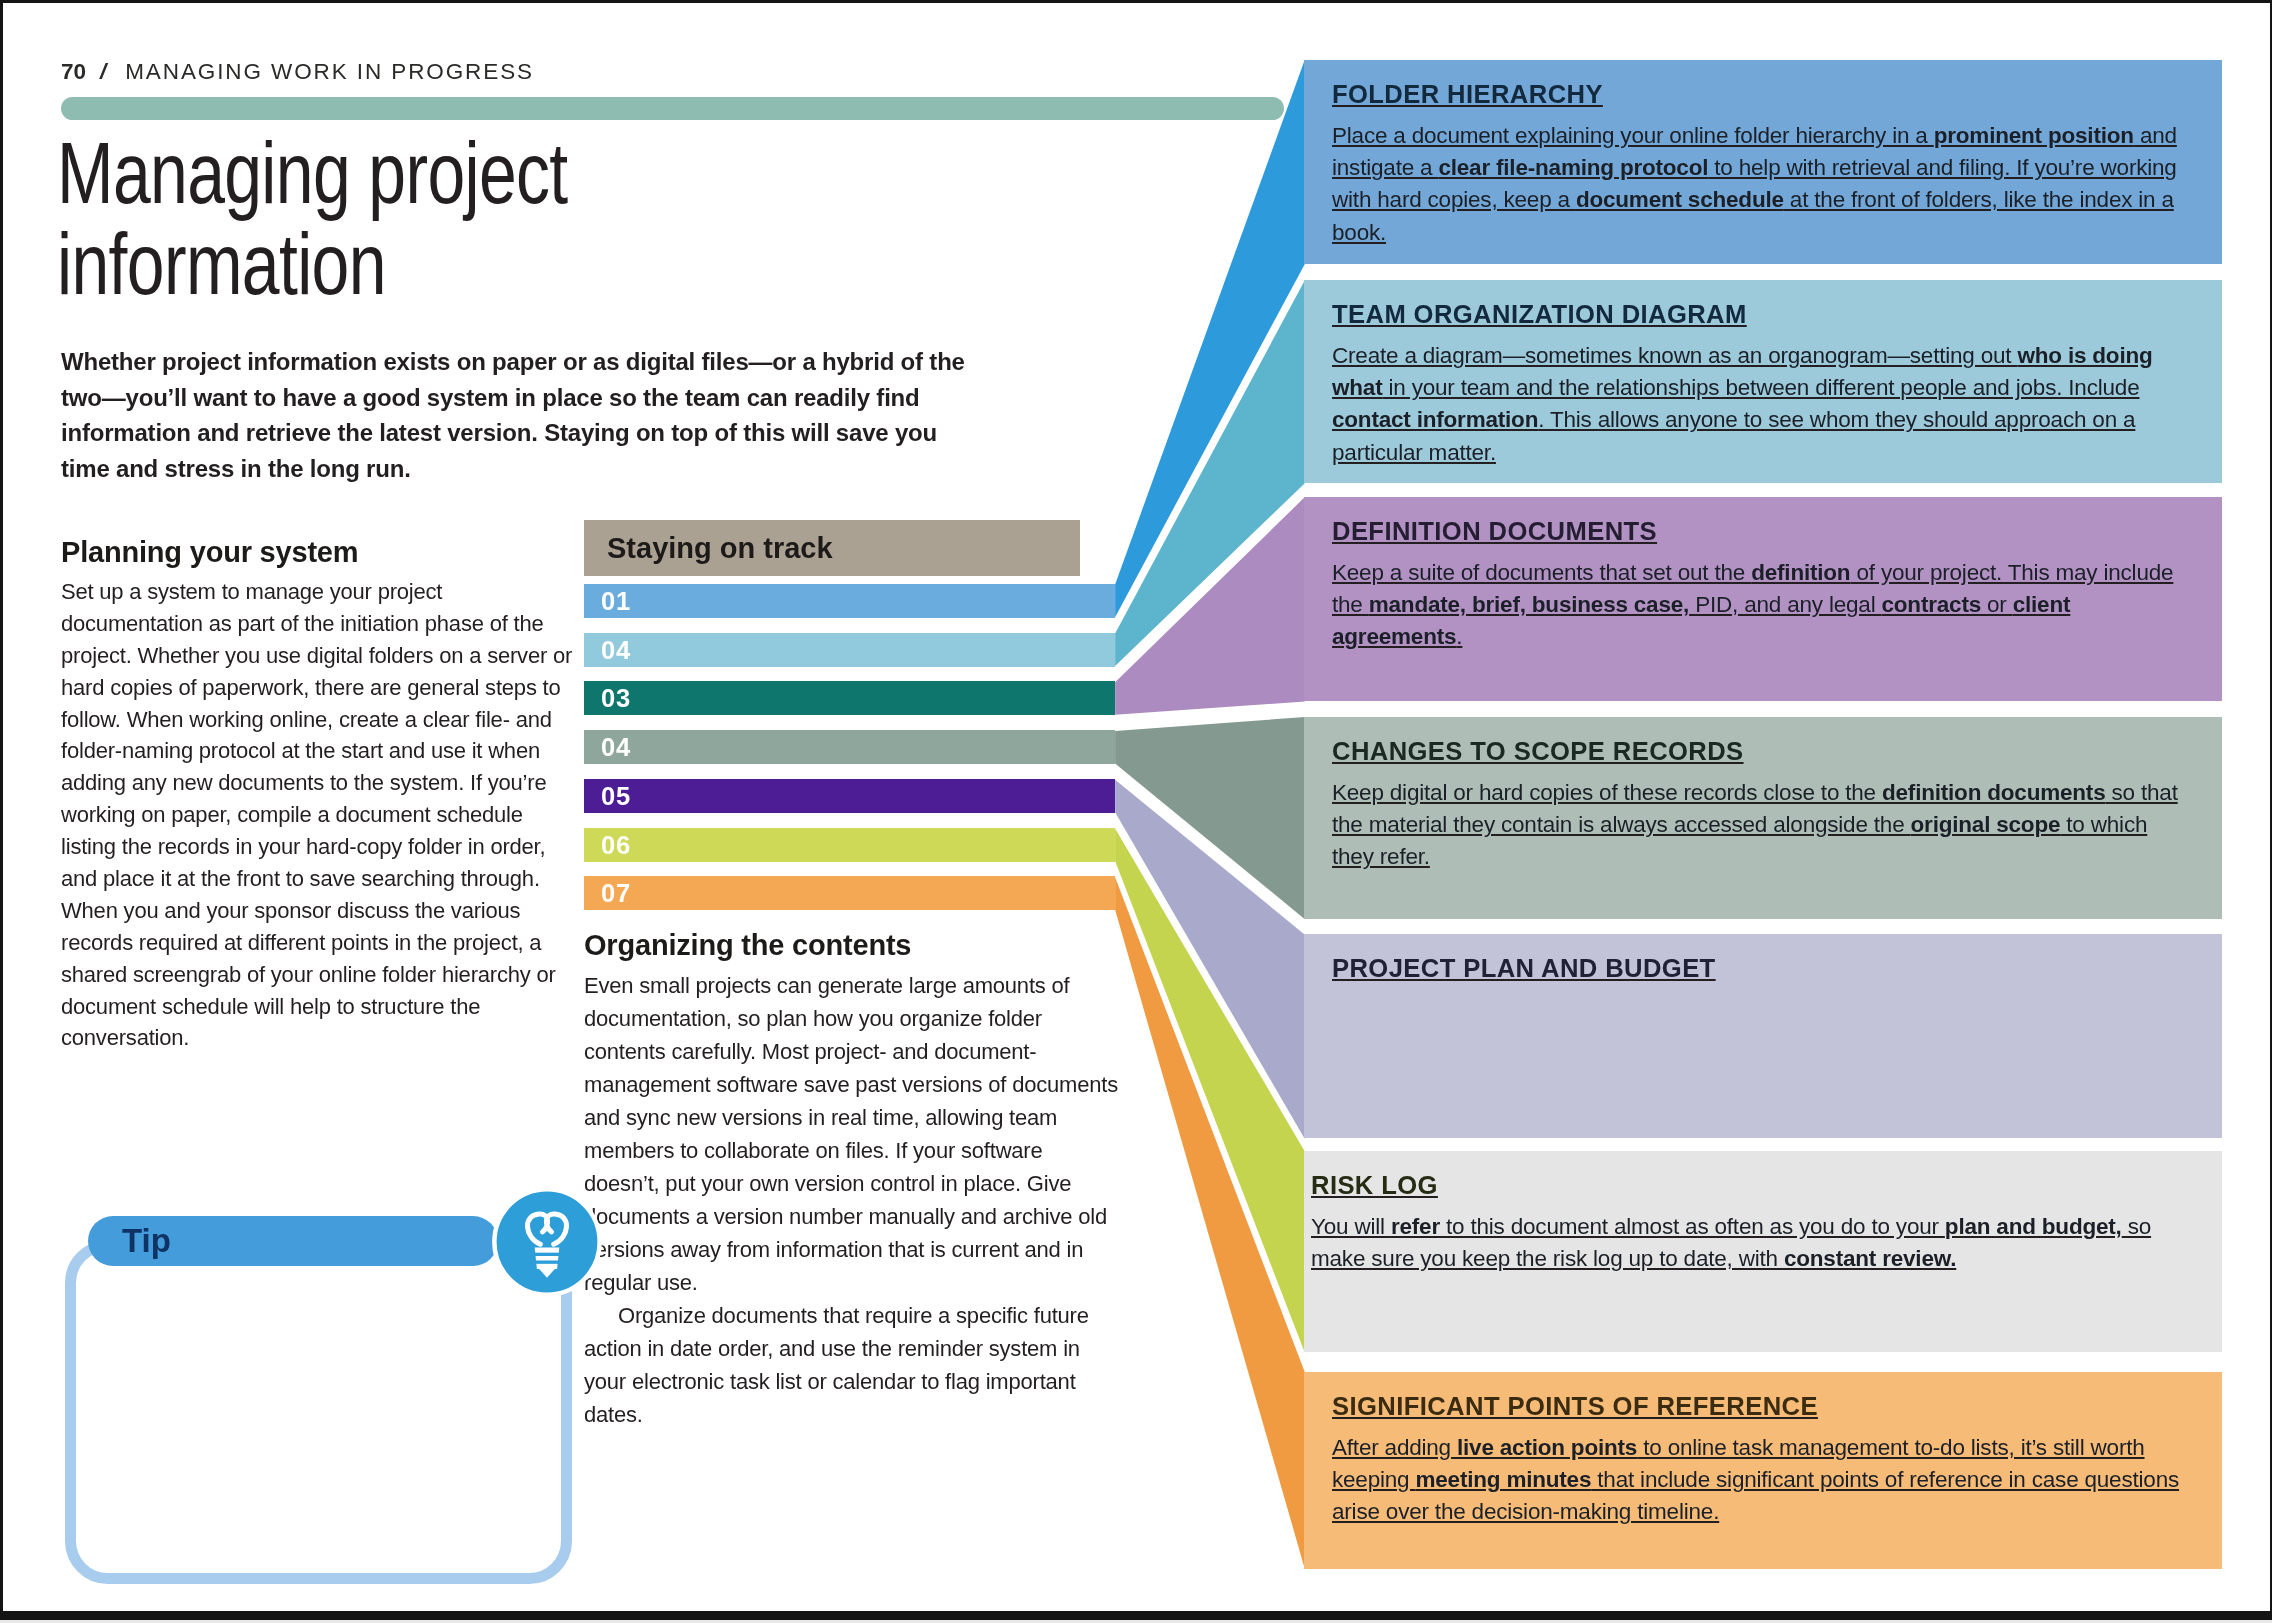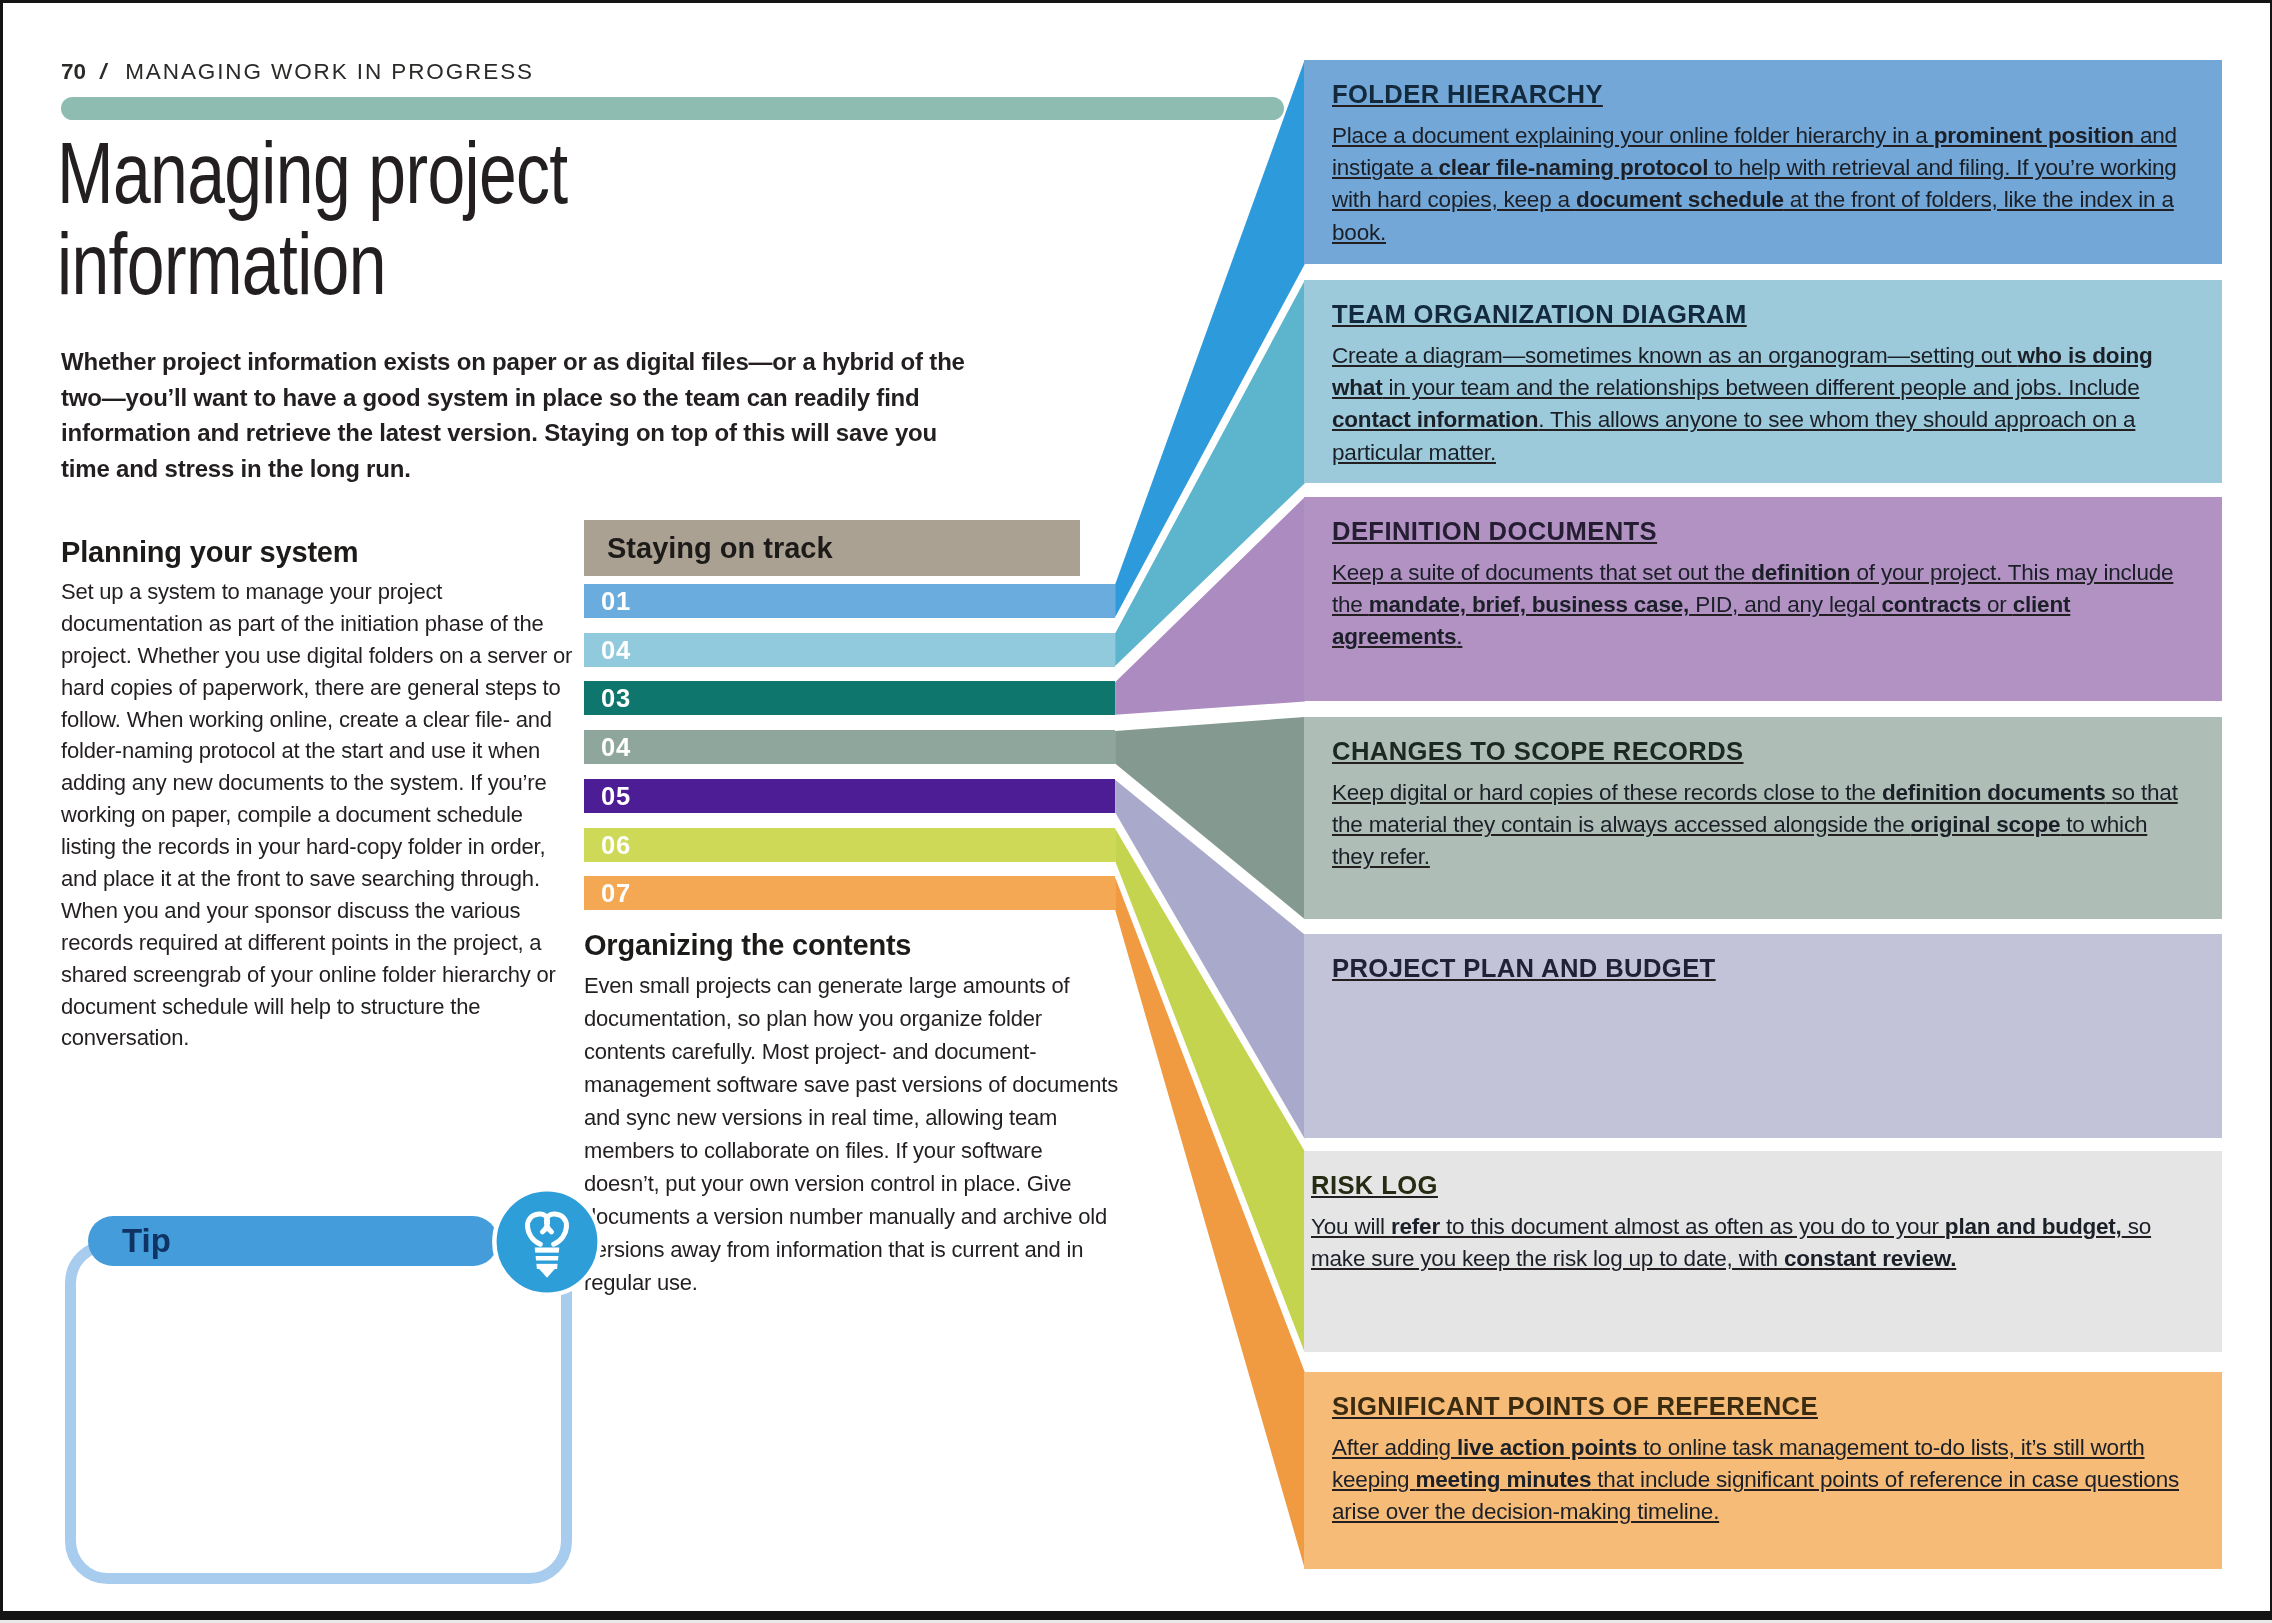--- a/index.html
+++ b/index.html
@@ -98,20 +98,21 @@
         <span class="bar-num">06</span>
       </div>
       <div class="bar" style="left: 581px; top: 873px; width: 531px; background: rgb(245, 168, 83);">
         <span class="bar-num">07</span>
       </div>
     </div>
 
   <div id="org-h" class="abs col-h">Organizing the contents</div>
   <div id="org-body" class="abs">
     <p>Even small projects can generate large amounts of documentation, so plan how you organize folder contents carefully. Most project- and document-management software save past versions of documents and sync new versions in real time, allowing team members to collaborate on files. If your software doesn’t, put your own version control in place. Give documents a version number manually and archive old versions away from information that is current and in regular use.</p>
+    <p class="indent">Organize documents that require a specific future action in date order, and use the reminder system in your electronic task list or calendar to flag important dates.</p>
   </div>
 
   <svg id="ribbons" class="abs" viewBox="0 0 2935 2097">
       <polygon points="1436,751 1681,73 1681,337 1436,793" fill="#2d9adb"></polygon>
       <polygon points="1436,814 1681,358 1681,620 1436,856" fill="#5cb5cc"></polygon>
       <polygon points="1436,877 1681,638 1681,902 1436,919" fill="#ac8bc0"></polygon>
       <polygon points="1436,940 1681,922 1681,1183 1436,982" fill="#84998f"></polygon>
       <polygon points="1436,1003 1681,1203 1681,1467 1436,1045" fill="#a9a9cb"></polygon>
       <polygon points="1436,1066 1681,1483 1681,1743 1436,1108" fill="#c5d44f"></polygon>
       <polygon points="1436,1129 1681,1768 1681,2022 1436,1171" fill="#f09a41"></polygon>

